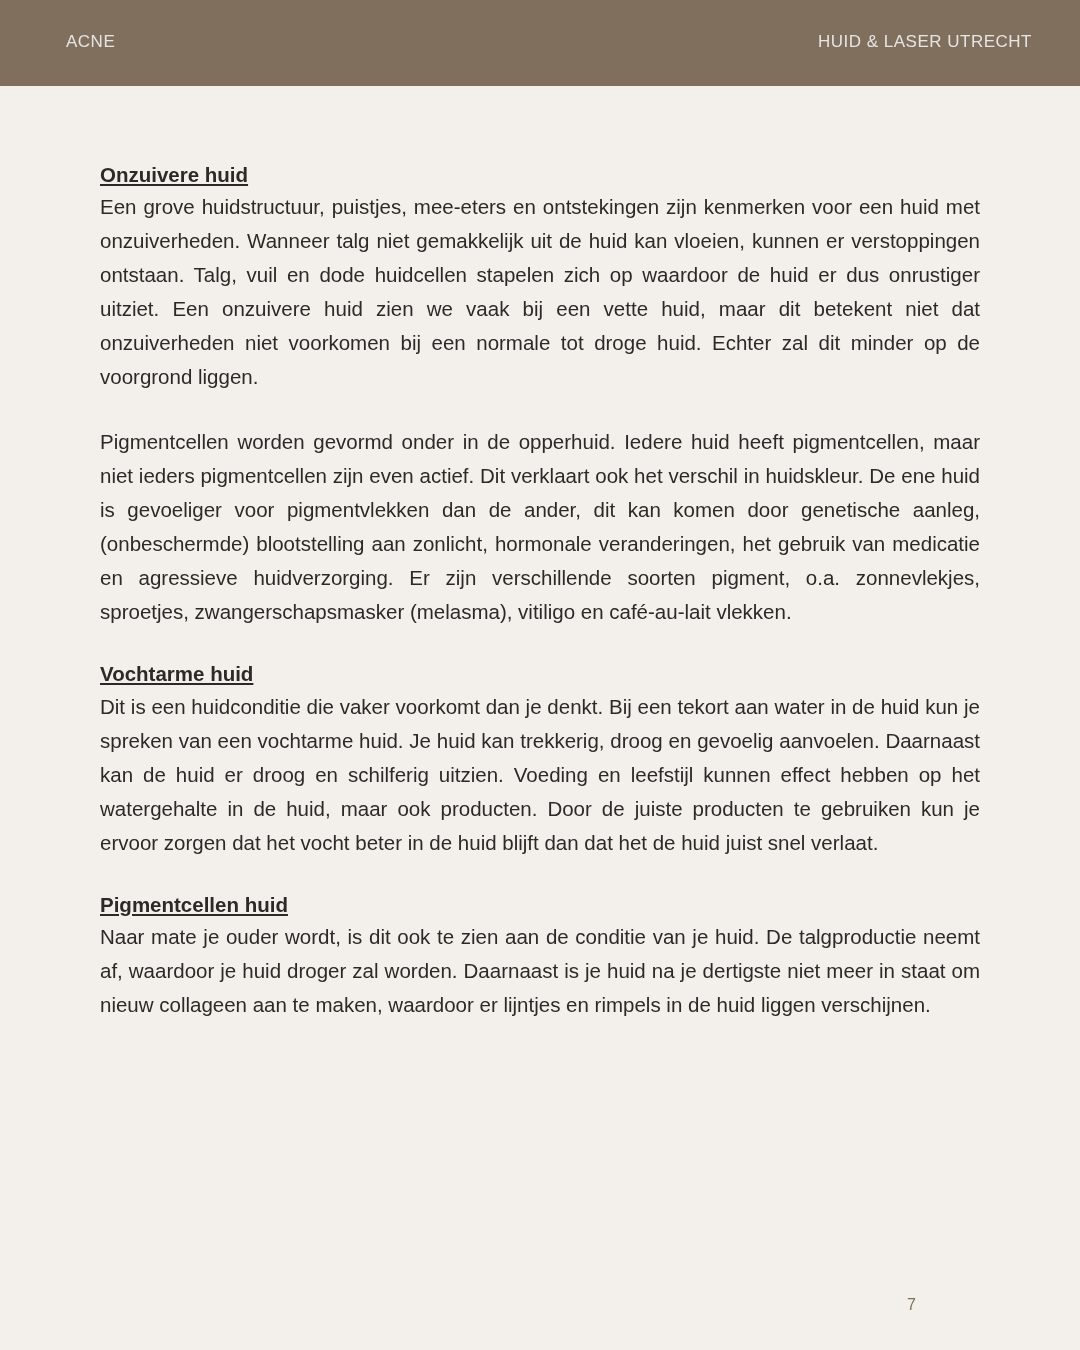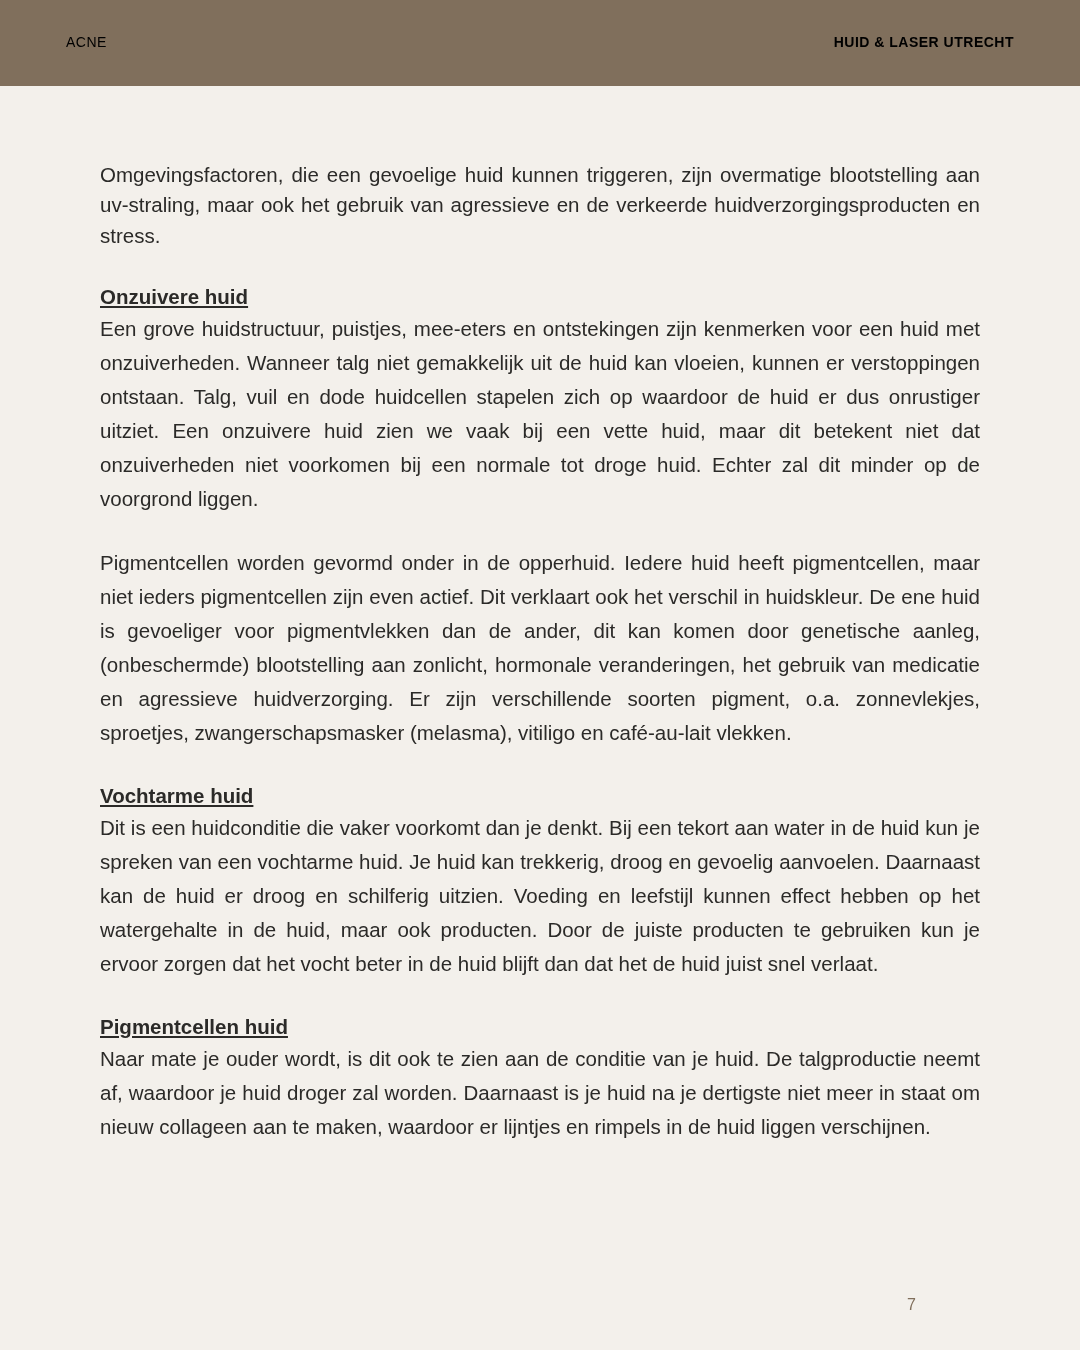--- a/index.html
+++ b/index.html
@@ -18,27 +18,27 @@
     .header {
       position: absolute;
       left: 0; top: 0;
       width: 1080px;
       height: 86px;
       background: #806f5c;
     }
     .header-left, .header-right {
       position: absolute;
       top: 32px;
-      color: #000000;
-      font-size: 14px;
+      color: #e5e5e5;
+      font-size: 17px;
       letter-spacing: 0.5px;
       line-height: 20px;
     }
     .header-left { left: 66px; }
-    .header-right { right: 66px; font-weight: bold; }
+    .header-right { right: 48px; }
     .content {
       position: absolute;
       left: 100px;
       top: 160px;
       width: 880px;
     }
     .para {
       font-size: 20.5px;
       line-height: 30.4px;
       text-align: justify;
@@ -67,21 +67,20 @@
   </style>
 </head>
 <body>
 
 <div class="header">
   <div class="header-left">ACNE</div>
   <div class="header-right">HUID &amp; LASER UTRECHT</div>
 </div>
 
 <div class="content">
-  <p class="para">Omgevingsfactoren, die een gevoelige huid kunnen triggeren, zijn overmatige blootstelling aan uv-straling, maar ook het gebruik van agressieve en de verkeerde huidverzorgingsproducten en stress.</p>
 
   <div>
     <p class="section-title">Onzuivere huid</p>
     <p class="section-body">Een grove huidstructuur, puistjes, mee-eters en ontstekingen zijn kenmerken voor een huid met onzuiverheden. Wanneer talg niet gemakkelijk uit de huid kan vloeien, kunnen er verstoppingen ontstaan. Talg, vuil en dode huidcellen stapelen zich op waardoor de huid er dus onrustiger uitziet. Een onzuivere huid zien we vaak bij een vette huid, maar dit betekent niet dat onzuiverheden niet voorkomen bij een normale tot droge huid. Echter zal dit minder op de voorgrond liggen.</p>
   </div>
 
   <div>
     <p class="section-body">Pigmentcellen worden gevormd onder in de opperhuid. Iedere huid heeft pigmentcellen, maar niet ieders pigmentcellen zijn even actief. Dit verklaart ook het verschil in huidskleur. De ene huid is gevoeliger voor pigmentvlekken dan de ander, dit kan komen door genetische aanleg, (onbeschermde) blootstelling aan zonlicht, hormonale veranderingen, het gebruik van medicatie en agressieve huidverzorging. Er zijn verschillende soorten pigment, o.a. zonnevlekjes, sproetjes, zwangerschapsmasker (melasma), vitiligo en café-au-lait vlekken.</p>
   </div>
 

